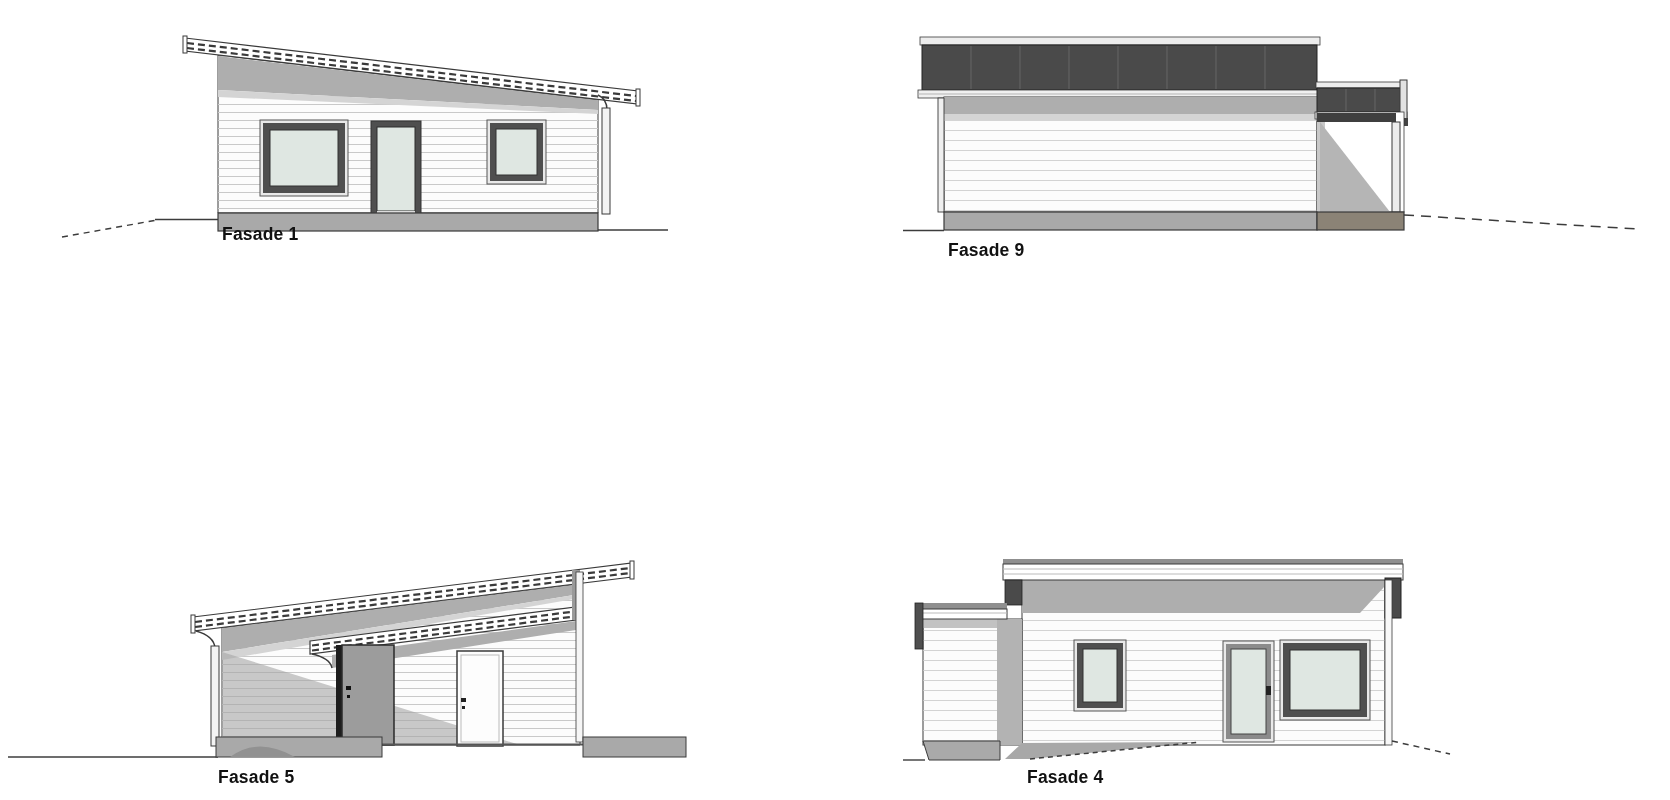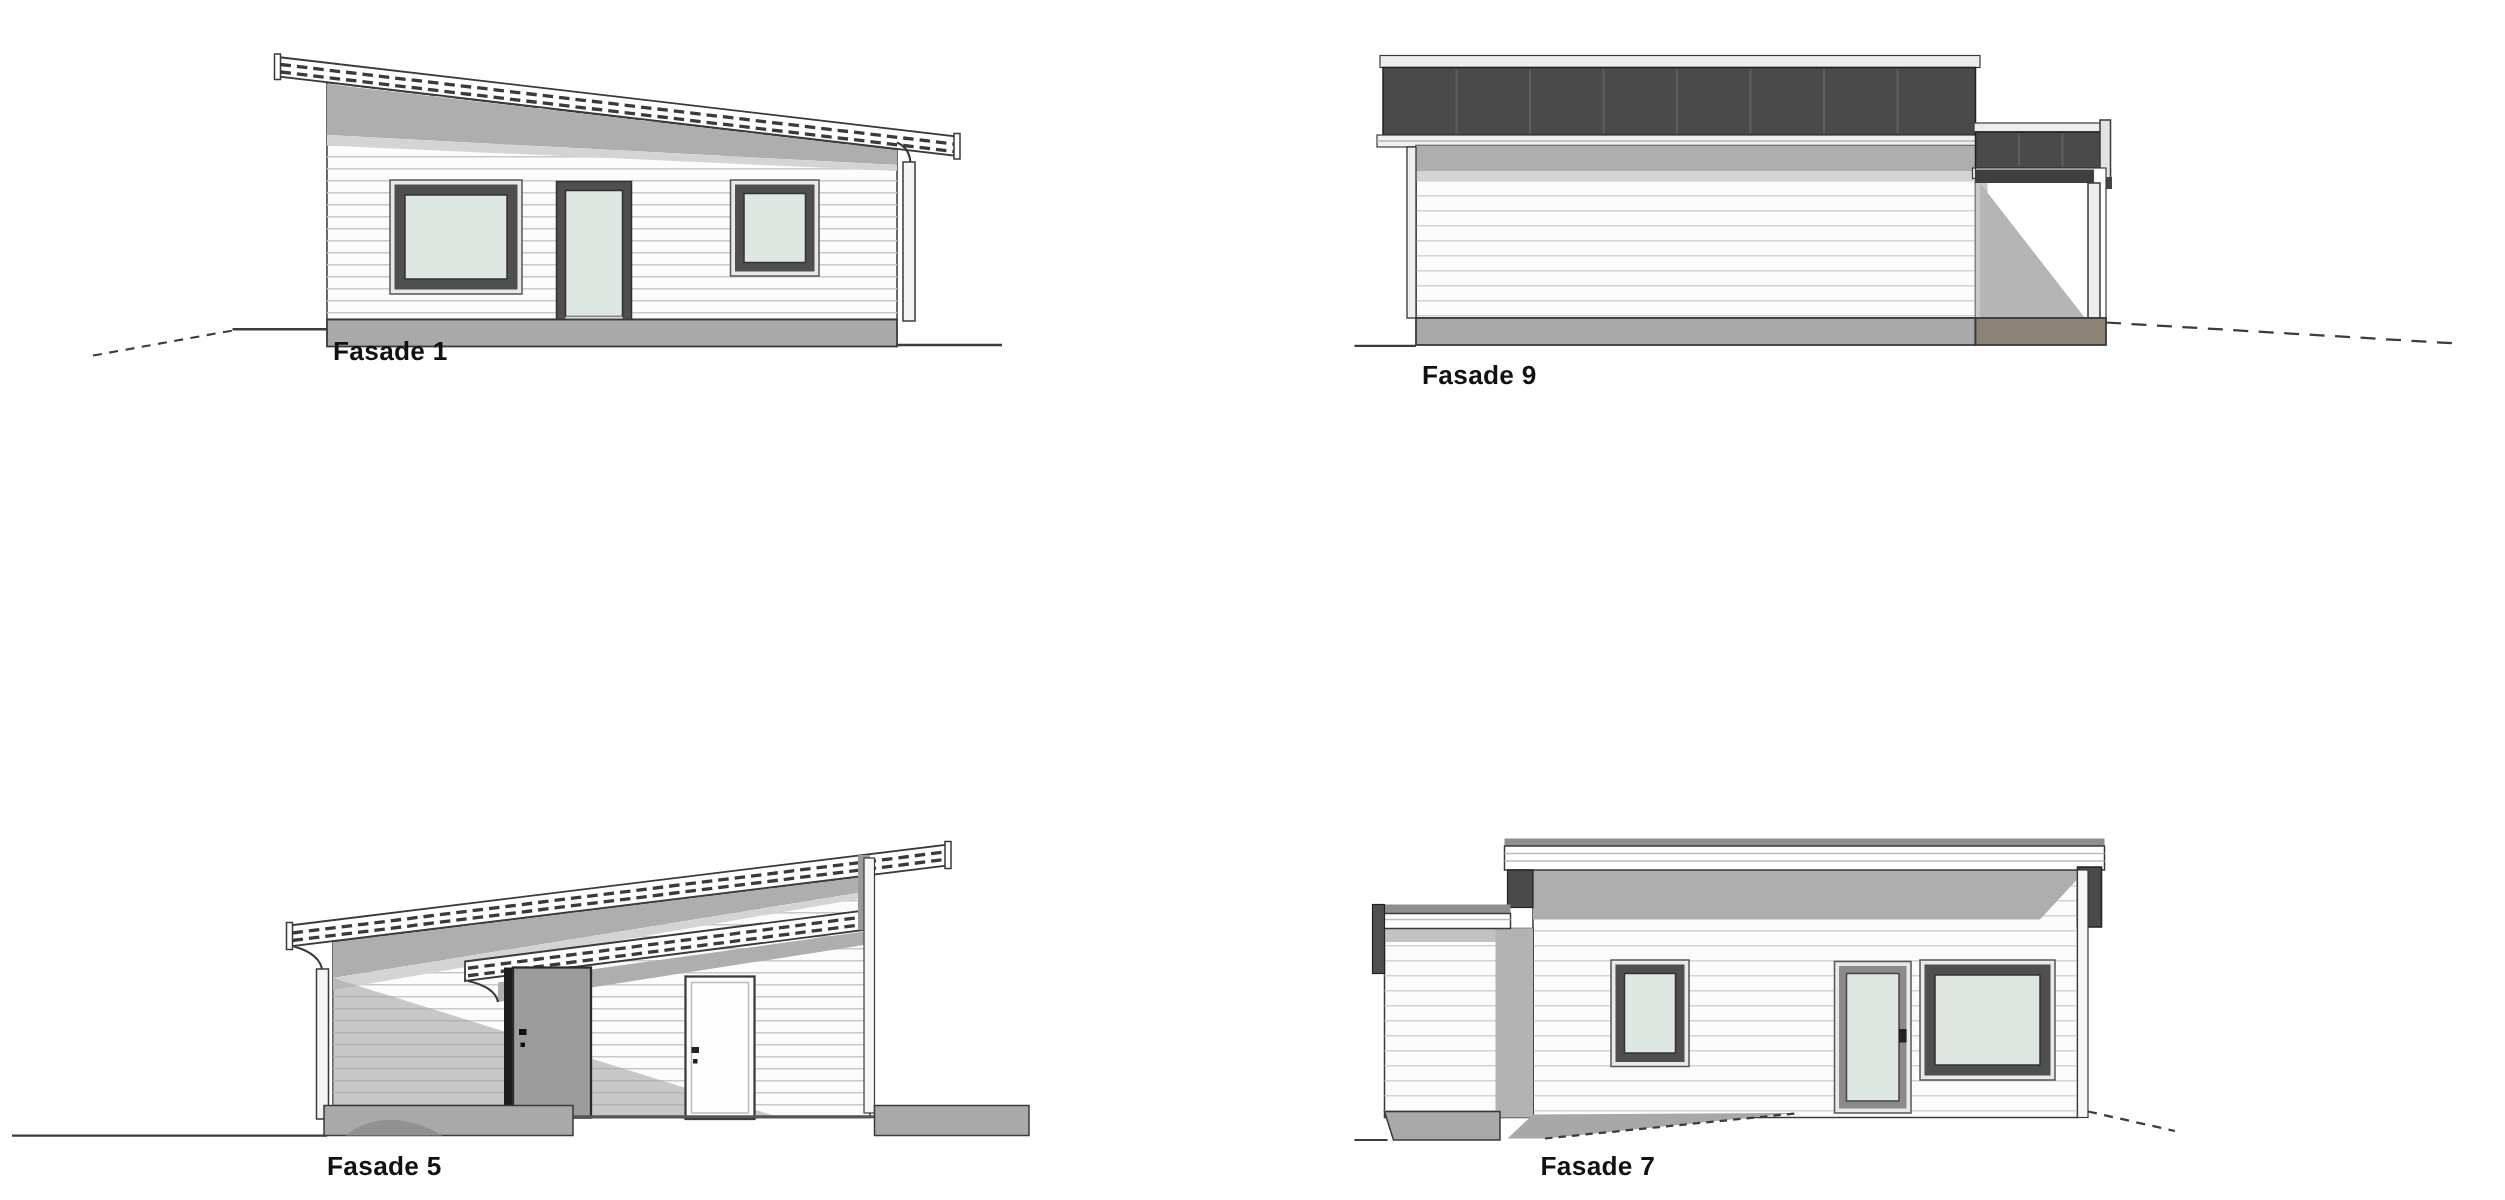--- a/index.html
+++ b/index.html
@@ -233,15 +233,15 @@
     <g>
       <line x1="903" y1="760" x2="925" y2="760" class="s-gr" stroke-width="1.4"></line>
       <line x1="1392" y1="741" x2="1450" y2="754" class="s-gr" stroke-width="1.5" stroke-dasharray="6 5"></line>
     </g>
   </g>
 </svg>
 
 <div class="label" style="left:222px;top:224px">Fasade 1</div>
 <div class="label" style="left:948px;top:240px">Fasade 9</div>
 <div class="label" style="left:218px;top:767px">Fasade 5</div>
-<div class="label" style="left:1027px;top:767px">Fasade 7</div>
+<div class="label" style="left:1027px;top:767px">Fasade 4</div>
 
 </div>
 
 </body></html>

